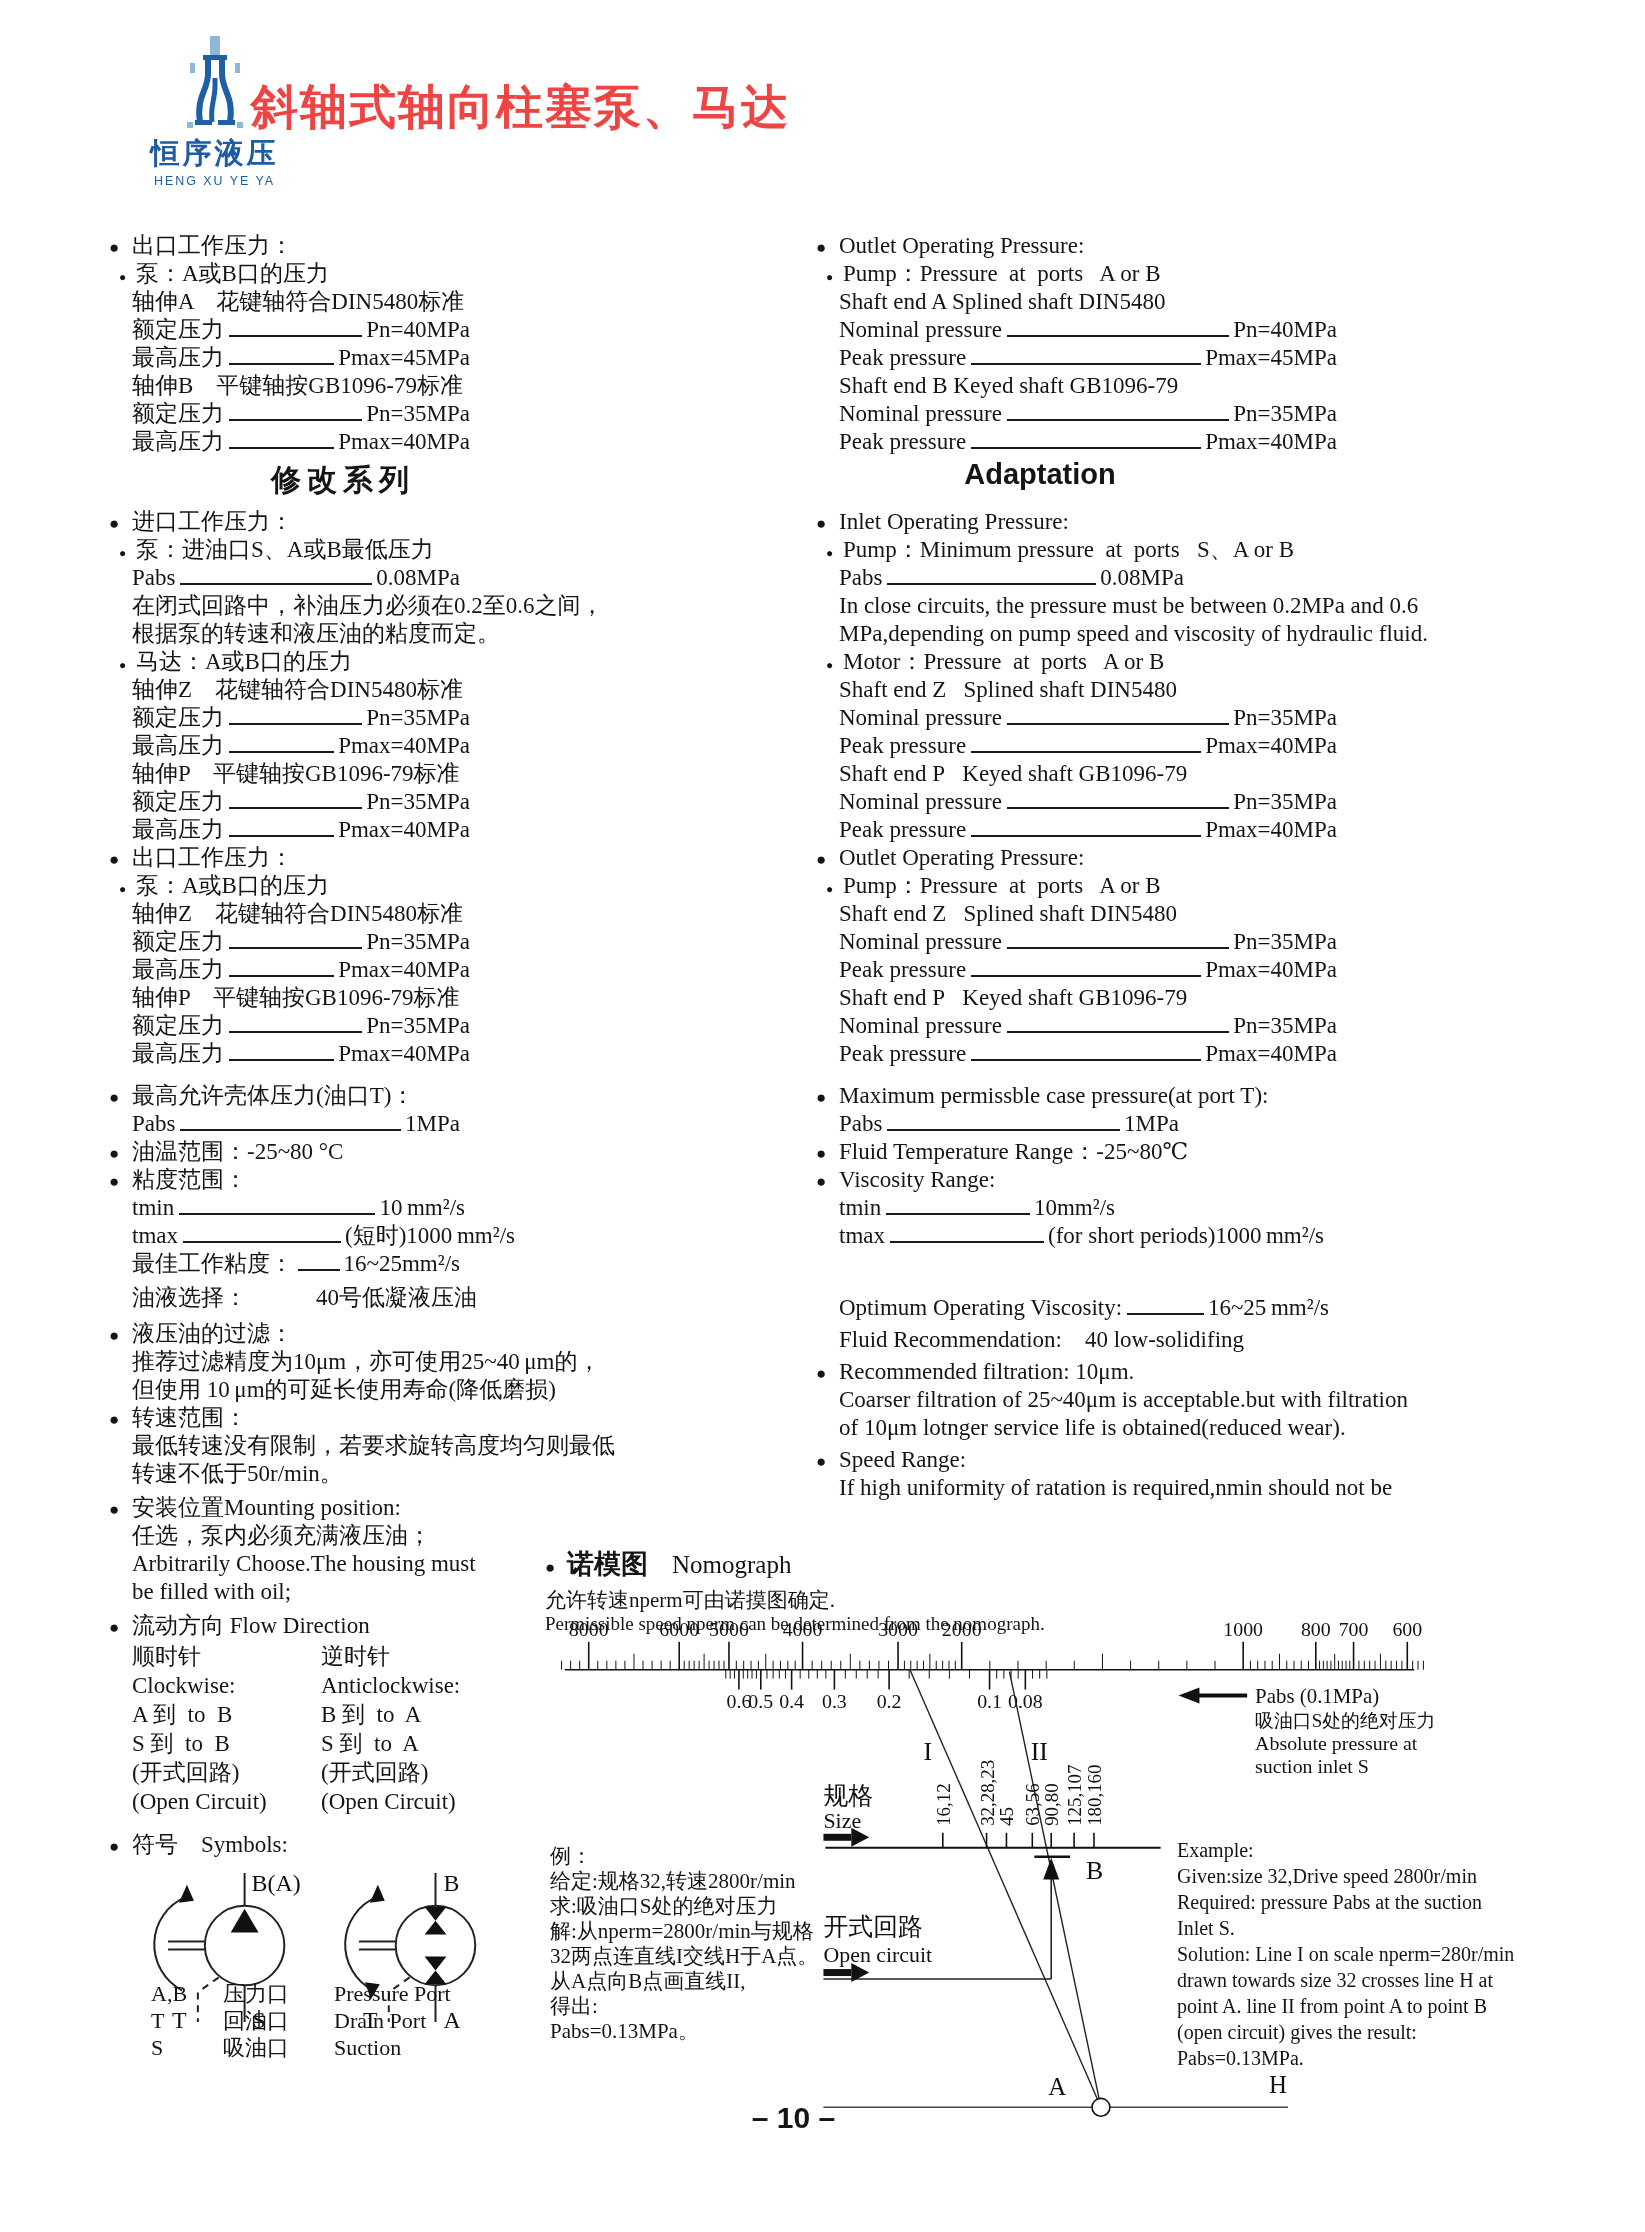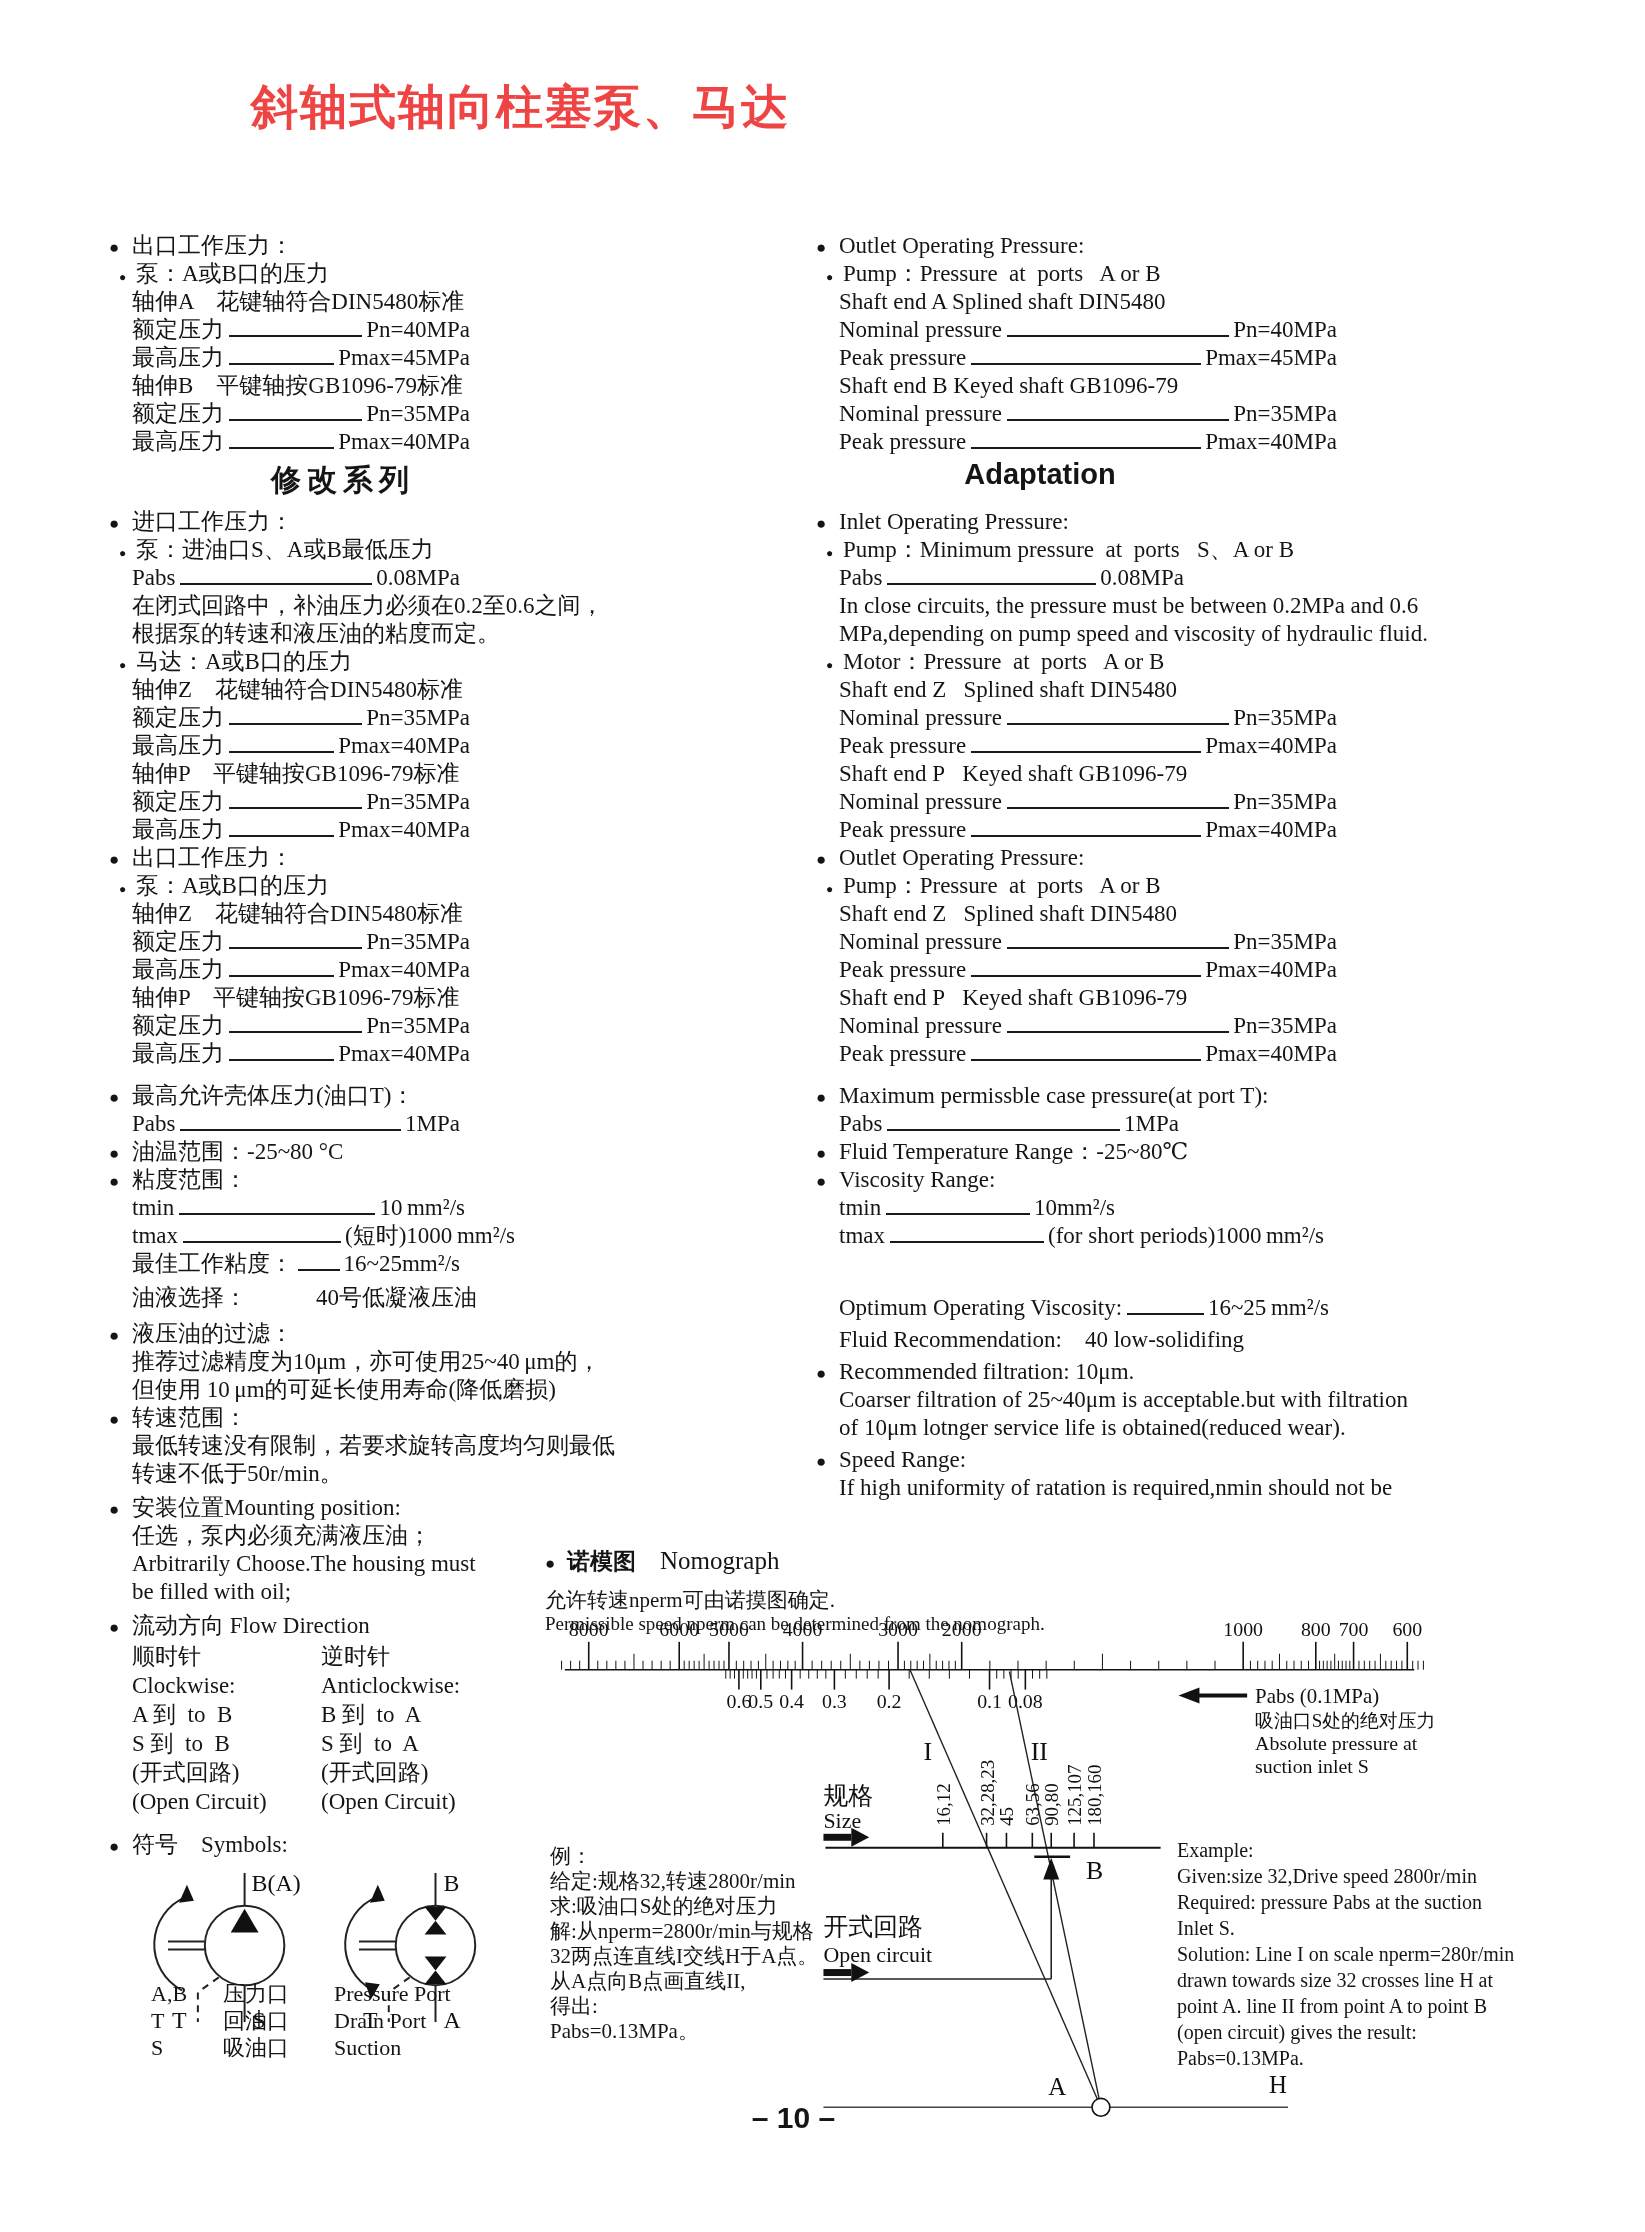--- a/index.html
+++ b/index.html
@@ -33,39 +33,56 @@
   .flow .tl{line-height:29px;font-size:23px;white-space:nowrap;}
   
   .symheading{position:absolute;left:109px;top:1829px;display:flex;align-items:baseline;
               font-size:23px;}
   .symheading .bull{width:23px;font-size:17px;}
   .legend{position:absolute;left:151px;top:1980px;display:grid;grid-template-columns:72px 111px auto;
           line-height:27px;font-size:22px;}
   
   .nomo-h1{position:absolute;left:545px;top:1546px;display:flex;align-items:baseline;}
   .nomo-h1 .bull{font-size:17px;width:22px;}
-  .nomo-h1 .cn{font-size:23px;font-weight:bold;font-family:"Liberation Sans",sans-serif;text-align:center;}
+  .nomo-h1 .cn{font-size:27px;font-weight:bold;font-family:"Liberation Sans",sans-serif;text-align:center;}
   .nomo-h1 .en{font-size:25px;margin-left:24px;}
   .nomo-sub1{position:absolute;left:545px;top:1586px;font-size:21px;}
   .nomo-sub2{position:absolute;left:545px;top:1613px;font-size:19px;}
   .ex-cn{position:absolute;left:550px;top:1844px;font-size:21px;line-height:25px;}
   .ex-en{position:absolute;left:1177px;top:1837px;font-size:20px;line-height:26px;}
   .ex-cn .tl,.ex-en .tl{white-space:nowrap;}
   .pagenum{position:absolute;left:729px;top:2101px;width:129px;text-align:center;font-size:30px;
            font-weight:bold;font-family:"Liberation Sans",sans-serif;}
   svg text{font-family:"Liberation Serif","DejaVu Serif",serif;fill:#111;}
   .nomo{position:absolute;left:537px;top:1547px;}
   .symsvg{position:absolute;left:100px;top:1863px;}
   .logosvg{display:block;margin:0 auto;}
 </style>
 </head>
 <body>
 
 <div class="page">
 
+  <div class="logo">
+    <svg class="logosvg" width="76" height="98" viewBox="0 0 76 98">
+      <rect x="33" y="2" width="10" height="20" fill="#8fb8d8"></rect>
+      <rect x="26" y="21" width="24" height="5" fill="#1e5fa6"></rect>
+      <rect x="13" y="29" width="5" height="10" fill="#8fb8d8"></rect>
+      <rect x="58" y="29" width="5" height="10" fill="#8fb8d8"></rect>
+      <rect x="10" y="88" width="6" height="6" fill="#8fb8d8"></rect>
+      <rect x="60" y="88" width="6" height="6" fill="#8fb8d8"></rect>
+      <path d="M31,26 L31,40 C31,56 19,63 23,88" fill="none" stroke="#1e5fa6" stroke-width="6"></path>
+      <path d="M45,26 L45,40 C45,56 57,63 53,88" fill="none" stroke="#1e5fa6" stroke-width="6"></path>
+      <path d="M38,44 L38,52 C38,66 33,72 35,88" fill="none" stroke="#1e5fa6" stroke-width="5"></path>
+      <rect x="18" y="86" width="17" height="5" fill="#1e5fa6"></rect>
+      <rect x="41" y="86" width="17" height="5" fill="#1e5fa6"></rect>
+    </svg>
+    <div class="logo-cn">恒序液压</div>
+    <div class="logo-en">HENG XU YE YA</div>
+  </div>
 
   <h1 class="title" style="margin:0">斜轴式轴向柱塞泵、马达</h1>
 
   <div class="sect" style="left:109px;top:232px;width:478px">
       <div class="row bl">
         <span class="bull">●</span>
         <span class="txt">出口工作压力：</span>
       </div>
       <div class="row bs">
         <span class="bull">●</span>

